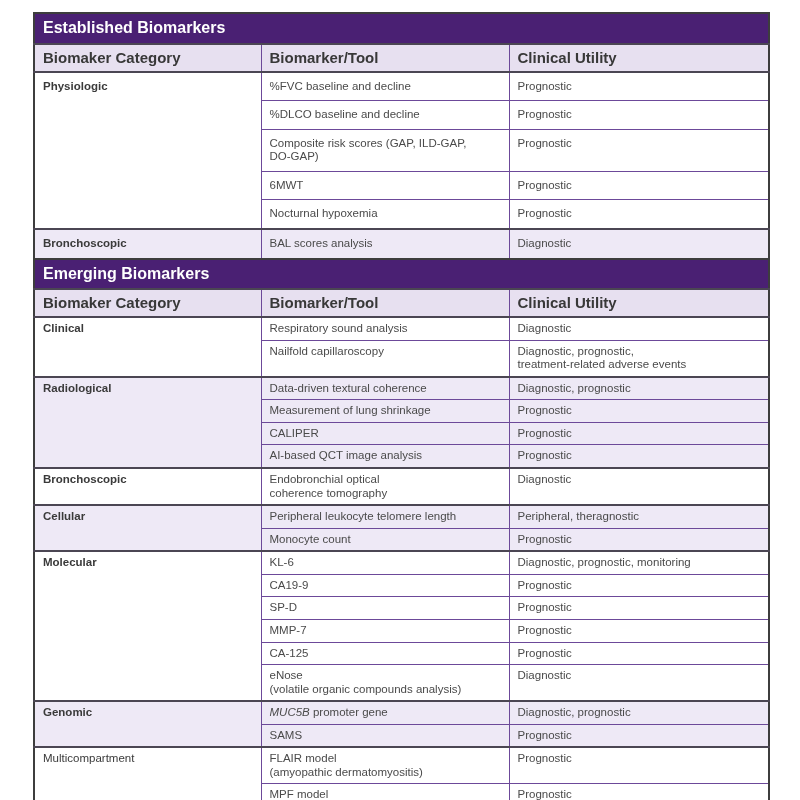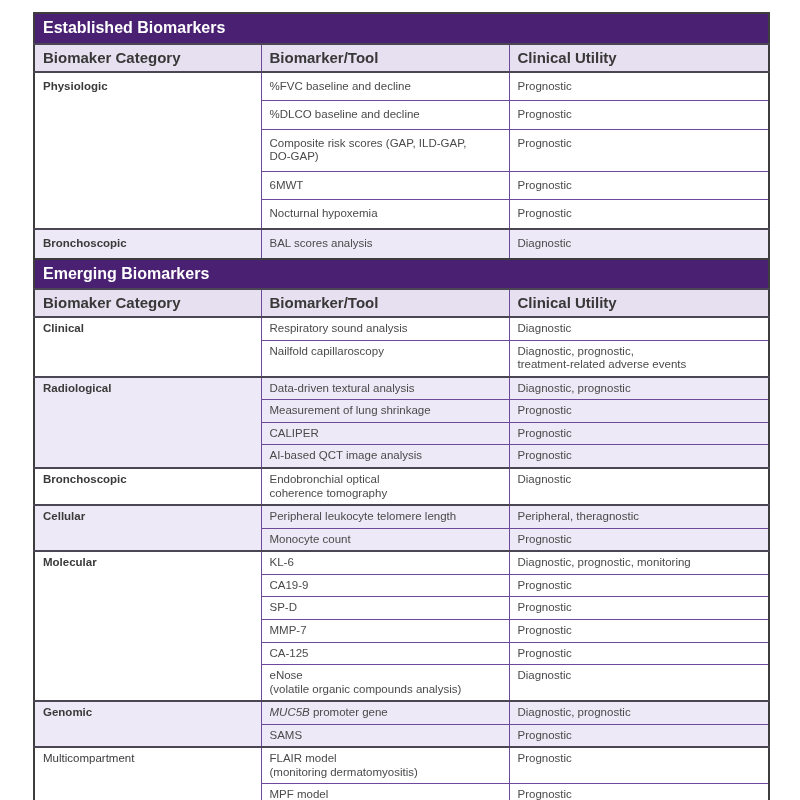--- a/index.html
+++ b/index.html
@@ -126,21 +126,21 @@
           <td class="tool">Respiratory sound analysis</td>
           <td class="util">Diagnostic</td>
         </tr>
         <tr class="sec1">
           <td class="tool">Nailfold capillaroscopy</td>
           <td class="util">Diagnostic, prognostic,
 treatment-related adverse events</td>
         </tr>
         <tr class="sec1 shaded group-start">
           <td rowspan="4" class="cat bold">Radiological</td>
-          <td class="tool">Data-driven textural analysis</td>
+          <td class="tool">Data-driven textural coherence</td>
           <td class="util">Diagnostic, prognostic</td>
         </tr>
         <tr class="sec1 shaded">
           <td class="tool">Measurement of lung shrinkage</td>
           <td class="util">Prognostic</td>
         </tr>
         <tr class="sec1 shaded">
           <td class="tool">CALIPER</td>
           <td class="util">Prognostic</td>
         </tr>
@@ -194,21 +194,21 @@
           <td class="tool"><i>MUC5B</i> promoter gene</td>
           <td class="util">Diagnostic, prognostic</td>
         </tr>
         <tr class="sec1 shaded">
           <td class="tool">SAMS</td>
           <td class="util">Prognostic</td>
         </tr>
         <tr class="sec1 group-start">
           <td rowspan="3" class="cat">Multicompartment</td>
           <td class="tool">FLAIR model
-(monitoring dermatomyositis)</td>
+(amyopathic dermatomyositis)</td>
           <td class="util">Prognostic</td>
         </tr>
         <tr class="sec1">
           <td class="tool">MPF model
 (microscopic polyangiitis-related ILD)</td>
           <td class="util">Prognostic</td>
         </tr>
       </tbody>
   </table>
 </div>

